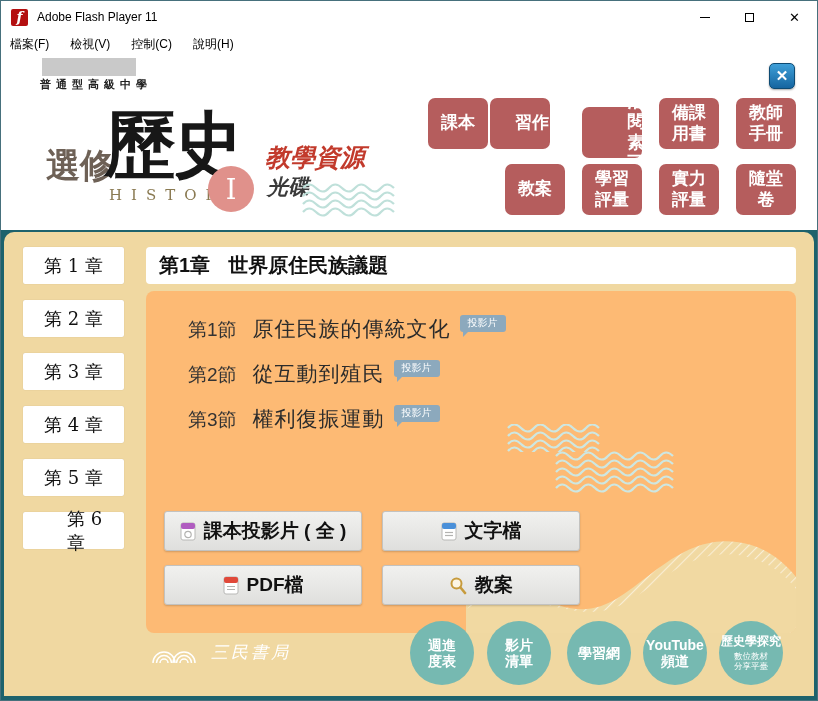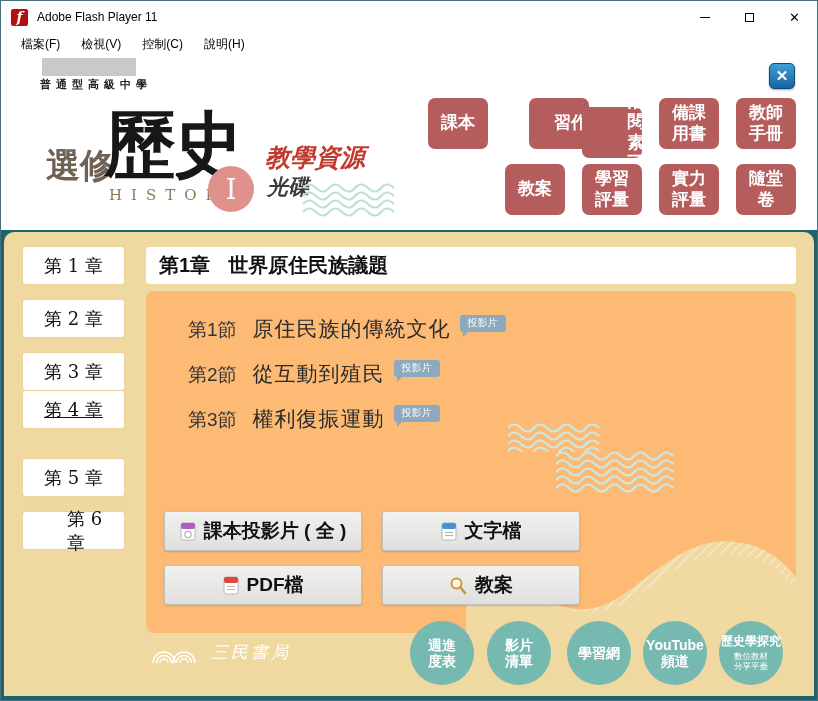--- a/index.html
+++ b/index.html
@@ -16,21 +16,21 @@
     color:#fff; font-family:"DejaVu Serif", serif; font-style:italic; font-weight:bold;
     font-size:14px; line-height:16px; text-align:center;
   }
   .win-title { margin-left:9px; font-size:12px; color:#000; }
   .win-controls { position:absolute; right:0; top:0; height:100%; display:flex; }
   .wc { width:45px; height:100%; display:flex; align-items:center; justify-content:center; cursor:pointer; }
   .glyph-min { width:10px; height:1px; background:#000; }
   .glyph-max { width:9px; height:9px; border:1px solid #000; }
   .glyph-close { font-size:13px; color:#000; line-height:1; }
   
-  .menubar { height:22px; display:flex; align-items:center; gap:21px; padding-left:20px; background:#fff; }
+  .menubar { height:22px; display:flex; align-items:center; gap:21px; padding-left:9px; background:#fff; }
   .menu-item { font-size:12px; color:#000; cursor:pointer; }
   
   .stage { position:relative; width:816px; height:645px; background:#fff; overflow:hidden; }
   
   .logo-placeholder { position:absolute; left:41px; top:3px; width:94px; height:18px; background:#c9c9c9; }
   .school { position:absolute; left:39px; top:22px; font-size:11px; font-weight:bold; letter-spacing:5px; color:#222; }
   .subject-prefix { position:absolute; left:45px; top:88px; font-size:34px; font-weight:bold; color:#6e6156; font-family:"DejaVu Serif", serif; }
   .subject { position:absolute; left:103px; top:50px; font-size:72px; font-weight:bold; color:#171717; font-family:"DejaVu Serif", serif; letter-spacing:-3px; line-height:1.1; }
   .subject-en { position:absolute; left:108px; top:131px; font-size:15px; letter-spacing:9px; color:#8a7a52; font-family:"DejaVu Serif", serif; }
   .volume-circle { position:absolute; left:207px; top:111px; width:46px; height:46px; border-radius:50%;
@@ -137,21 +137,21 @@
         <path d="M2 21 q6 -7 13 0 t13 0 t13 0 t13 0 t13 0 t13 0 t13 0"></path>
         <path d="M2 29 q6 -7 13 0 t13 0 t13 0 t13 0 t13 0 t13 0 t13 0"></path>
       </g>
     </svg>
 
     <div class="blue-x">
         <span>✕</span>
       </div>
 
     <div class="redbtn" style="left:427px; top:43px;">課本</div>
-    <div class="redbtn" style="left:528px; top:43px;padding-left:24px;">習作</div>
+    <div class="redbtn" style="left:489px; top:43px;padding-left:24px;">習作</div>
     <div class="redbtn" style="left:581px; top:52px;padding-left:48px;">超活閱
 素可達</div>
     <div class="redbtn" style="left:658px; top:43px;">備課
 用書</div>
     <div class="redbtn" style="left:735px; top:43px;">教師
 手冊</div>
 
     <div class="redbtn" style="left:504px; top:109px;">教案</div>
     <div class="redbtn" style="left:581px; top:109px;">學習
 評量</div>
@@ -160,21 +160,21 @@
     <div class="redbtn" style="left:735px; top:109px;">隨堂
 卷</div>
 
     <div class="content">
       <div class="content-inner"></div>
     </div>
 
     <div class="chapbtn" style="top:192px;">第 1 章</div>
     <div class="chapbtn" style="top:245px;">第 2 章</div>
     <div class="chapbtn" style="top:298px;">第 3 章</div>
-    <div class="chapbtn" style="top:336px;text-decoration:underline;">第 4 章</div>
+    <div class="chapbtn" style="top:351px;">第 4 章</div>
     <div class="chapbtn" style="top:404px;">第 5 章</div>
     <div class="chapbtn" style="top:457px;padding-left:44px;">第 6 章</div>
 
     <div class="chap-titlebar">
       <span class="chap-no">第1章</span>
       <span class="chap-title">世界原住民族議題</span>
     </div>
 
     <div class="panel">
 

